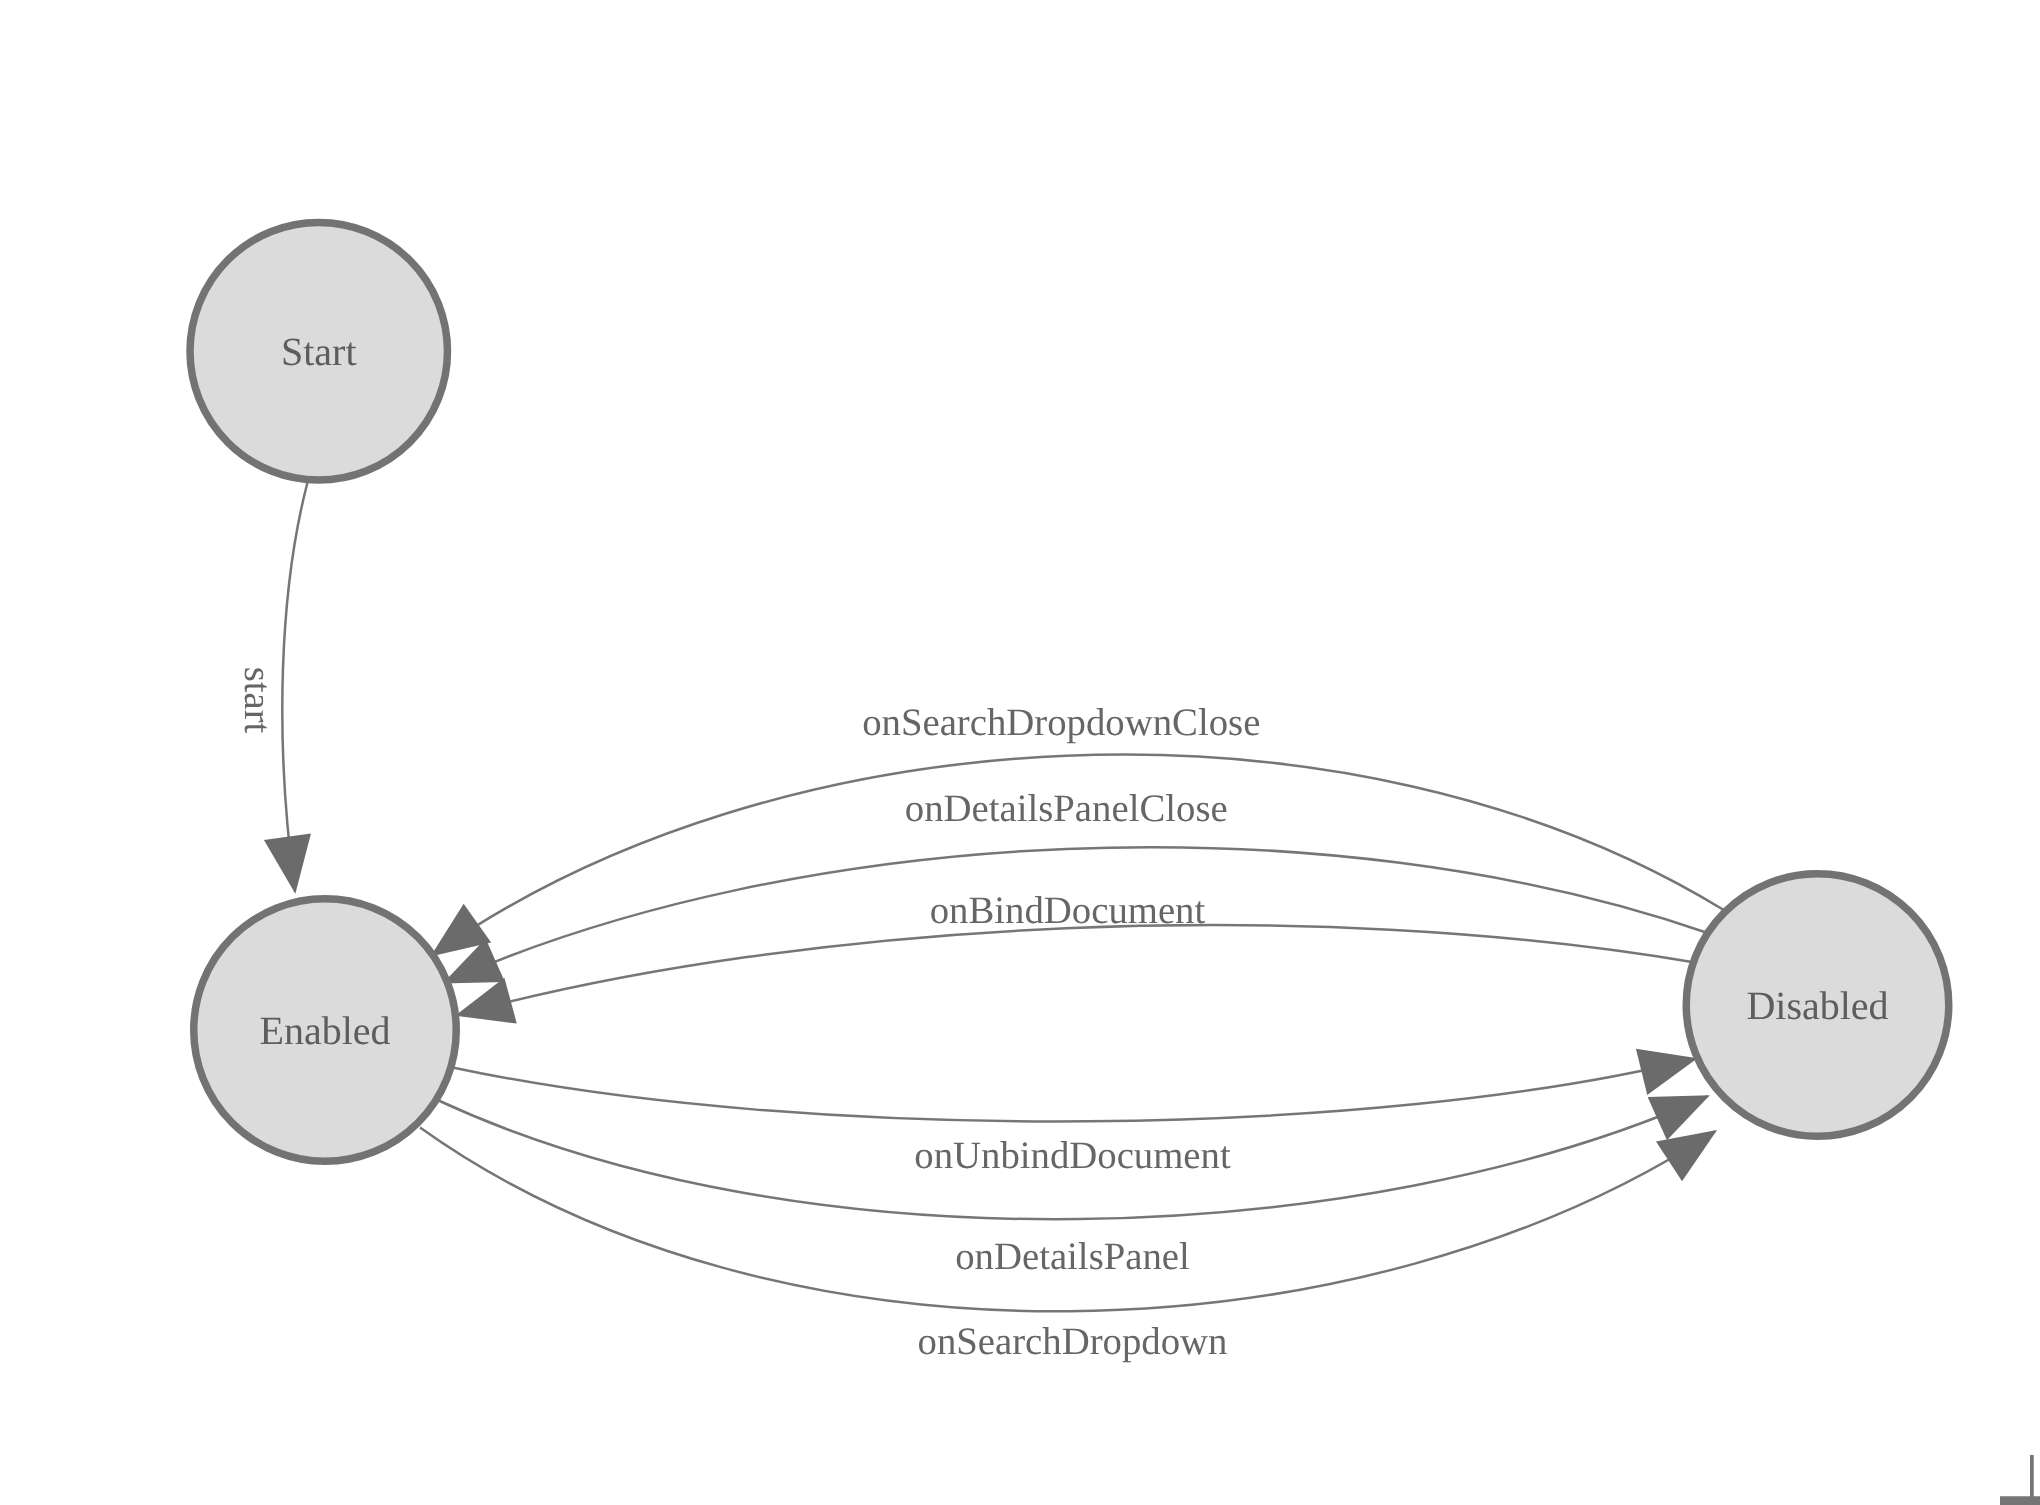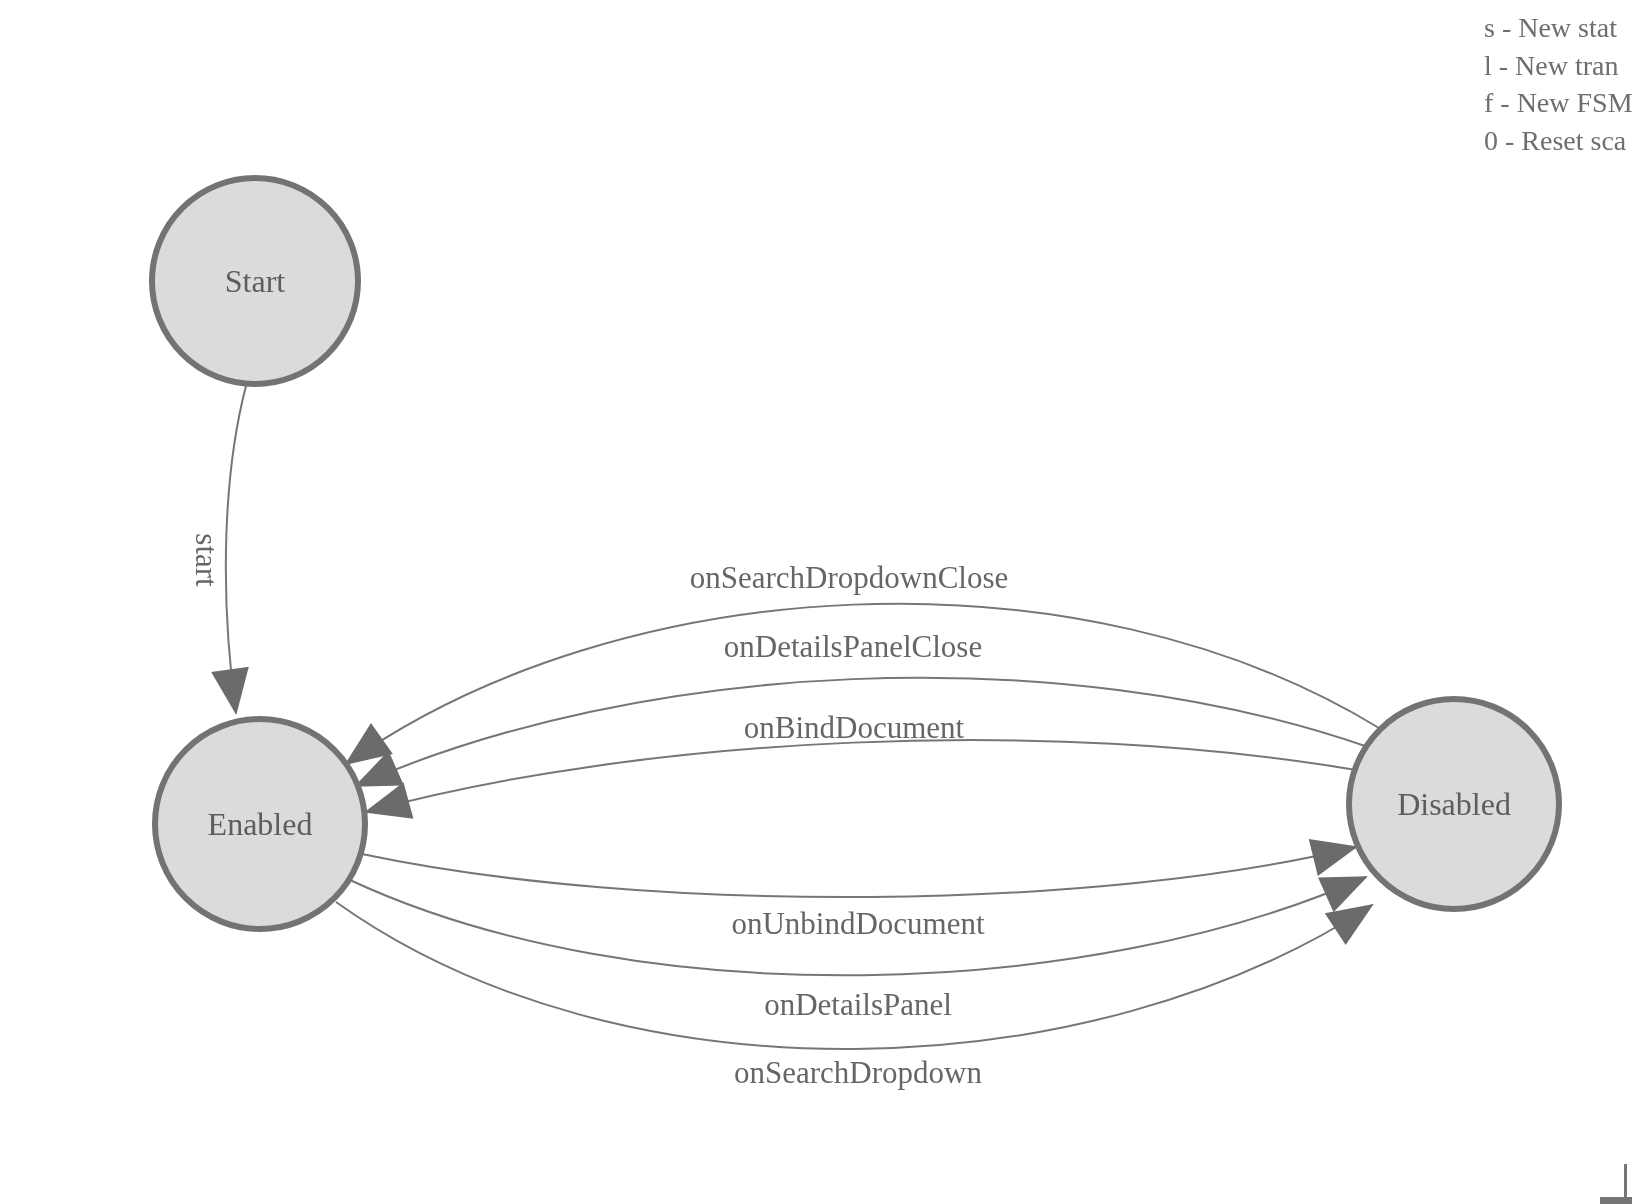--- a/index.html
+++ b/index.html
@@ -70,23 +70,17 @@
 
     <text class="edge-label" transform="translate(196,560) rotate(90)">start</text>
     <text class="edge-label" x="849" y="588">onSearchDropdownClose</text>
     <text class="edge-label" x="853" y="657">onDetailsPanelClose</text>
     <text class="edge-label" x="854" y="738">onBindDocument</text>
     <text class="edge-label" x="858" y="934">onUnbindDocument</text>
     <text class="edge-label" x="858" y="1015">onDetailsPanel</text>
     <text class="edge-label" x="858" y="1083">onSearchDropdown</text>
   </svg>
 
-  <div class="legend">
-    <div>s - New stat</div>
-    <div>l - New tran</div>
-    <div>f - New FSM</div>
-    <div>0 - Reset sca</div>
-  </div>
 
   <div class="corner-mark-v"></div>
   <div class="corner-mark-h"></div>
 
 </div>
 
 </body></html>

